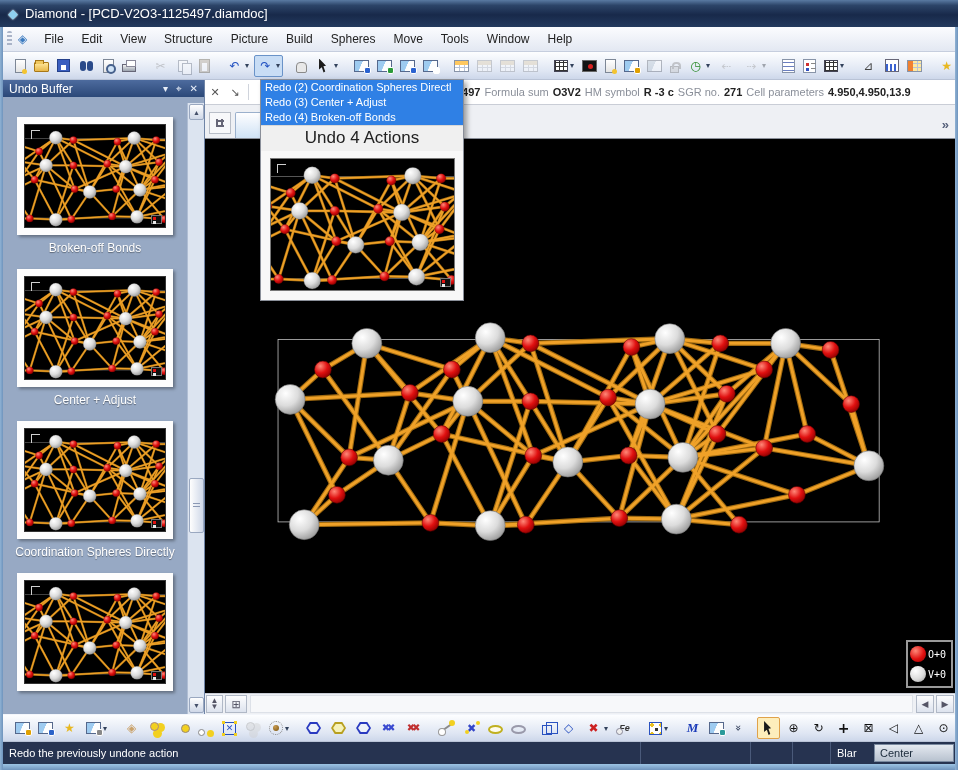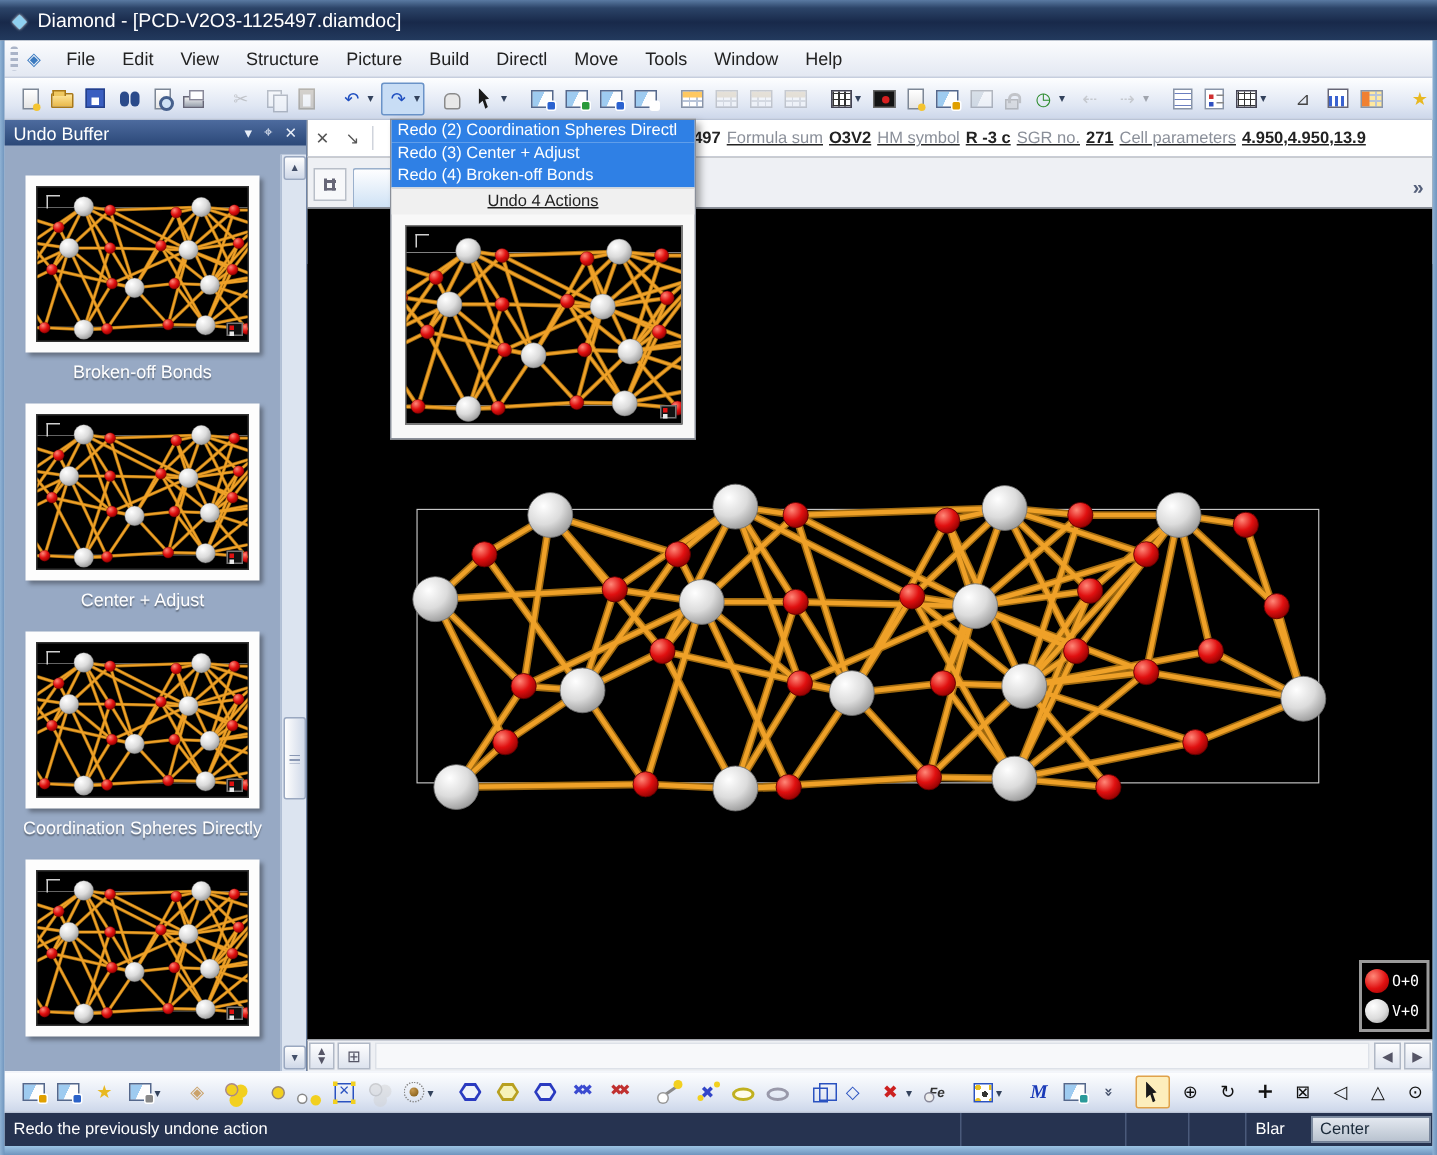--- a/index.html
+++ b/index.html
@@ -150,21 +150,21 @@
   #sb-thumb::after { content:""; position:absolute; left:3px; right:3px; top:24px; height:6px;
     background:repeating-linear-gradient(#8a98b4 0 1px, transparent 1px 3px); }
 
   
   #content { position:absolute; left:205px; top:80px; right:3px; bottom:56px; background:#000; }
   #infobar { position:absolute; top:0; left:0; right:0; height:25px; background:#fff;
     border-bottom:1px solid #c9cdd6; display:flex; align-items:center; font-size:11px; color:#222; }
   #infobar .mini { width:20px; text-align:center; color:#555; font-size:11px; }
   #infobar .isep { width:1px; height:16px; background:#d0d4dc; margin:0 3px; }
   #infobar b { font-weight:bold; }
-  .ifield { margin-left:4px; white-space:nowrap;text-decoration:underline; }
+  .ifield { margin-left:4px; white-space:nowrap; }
   .ifield .lbl { color:#8a8f99; margin-right:4px; }
   #tabbar { position:absolute; top:25px; left:0; right:0; height:34px; background:#eef0f4;
     border-bottom:1px solid #8a8f99; display:flex; align-items:flex-end; }
   #tab-grid { width:22px; height:22px; margin:0 4px 4px 4px; border:1px solid #b8bec8; background:#f7f8fa;
     display:flex; align-items:center; justify-content:center; }
   #tab-grid::before { content:""; width:8px; height:8px;
     background:repeating-linear-gradient(0deg,#667 0 2px,transparent 2px 5px),
                repeating-linear-gradient(90deg,#667 0 2px,transparent 2px 5px); }
   #tab-doc { width:40px; height:26px; background:linear-gradient(#fefeff,#cfe2f5); border:1px solid #9ab0cc; border-bottom:none; border-radius:2px 2px 0 0; }
   #tab-ovf { margin-left:auto; margin-right:6px; margin-bottom:6px; color:#55607a; font-size:13px; font-weight:bold; }
@@ -183,22 +183,22 @@
   #hs-grid { width:22px; font-size:11px; }
   #hs-track { flex:1; margin:1px 2px; background:#f7f8fa; border:1px solid #dde1e8; }
   #hs-arrows { width:40px; display:flex; }
   #hs-arrows .hs-btn { flex:1; font-size:9px; }
 
   
   #redo-menu { position:absolute; left:260px; top:79px; width:204px; z-index:60;
     background:#f8f8f8; border:1px solid #8a8f99; box-shadow:3px 3px 5px rgba(0,0,0,.35); }
   .dd-item { background:#2f80e5; color:#fff; font-size:11px; padding:1px 4px; height:15px;
     white-space:nowrap; overflow:hidden; cursor:default; }
-  #dd-footer { text-align:center; font-size:11px; color:#222; background:#f0f0f0;
-    border-top:1px solid #d8d8d8; padding:2px 0 3px 0;text-decoration:underline; }
+  #dd-footer { text-align:center; font-size:17px; color:#222; background:#f0f0f0;
+    border-top:1px solid #d8d8d8; padding:2px 0 3px 0; }
   #dd-preview { padding:7px 9px 9px 9px; }
   #dd-pimg { position:relative; width:185px; height:133px; background:#000; border:1px solid #777; }
   #dd-pimg svg { width:100%; height:100%; display:block; }
 
   
   #statusbar { position:absolute; left:3px; right:3px; bottom:6px; height:22px; background:#263350;
     color:#fff; font-size:11px; display:flex; align-items:center; }
   #statusbar .msg { flex:1; padding-left:6px; }
   .st-cell { border-left:1px solid #4a5a7a; height:100%; display:flex; align-items:center; padding:0 6px; }
   #st-c1 { width:110px; } #st-c2 { width:42px; } #st-c3 { width:38px; }
@@ -223,21 +223,21 @@
   <div id="menubar">
     <span class="grip"></span>
     <span class="doc-ico">◈</span>
     <span id="menu-items" style="display:flex;">
         <span class="menu-item">File</span>
         <span class="menu-item">Edit</span>
         <span class="menu-item">View</span>
         <span class="menu-item">Structure</span>
         <span class="menu-item">Picture</span>
         <span class="menu-item">Build</span>
-        <span class="menu-item">Directl</span>
+        <span class="menu-item">Spheres</span>
         <span class="menu-item">Move</span>
         <span class="menu-item">Tools</span>
         <span class="menu-item">Window</span>
         <span class="menu-item">Help</span>
       </span>
   </div>
 
   <div id="toolbar-top" class="toolbar">
       <span class="grip"></span>
       <span class="tbtn">

